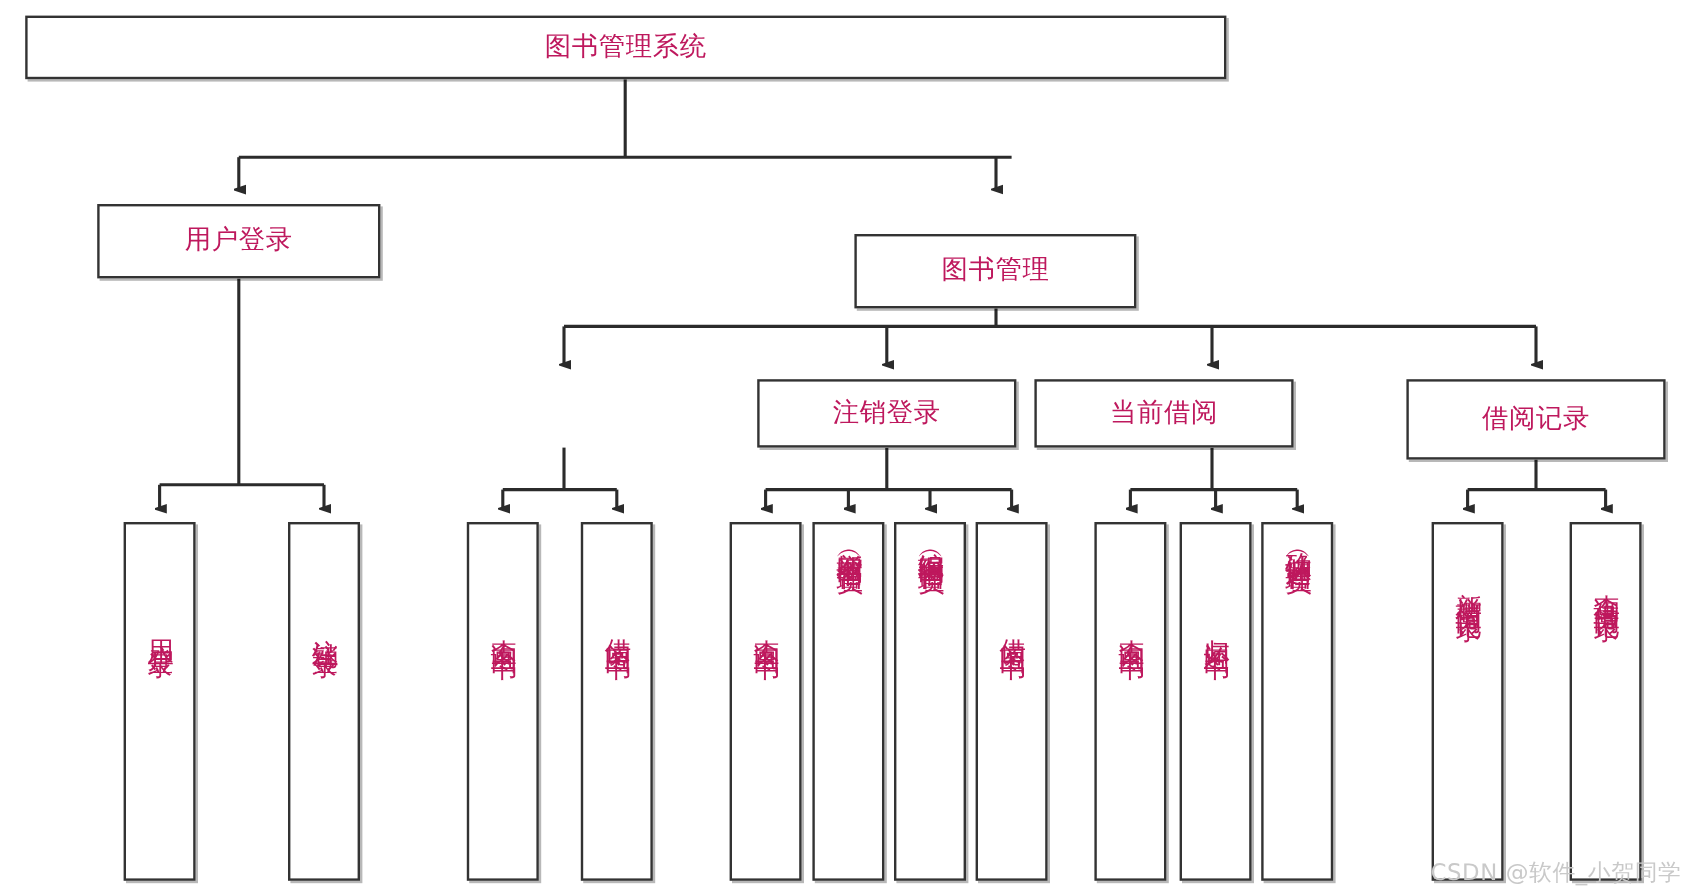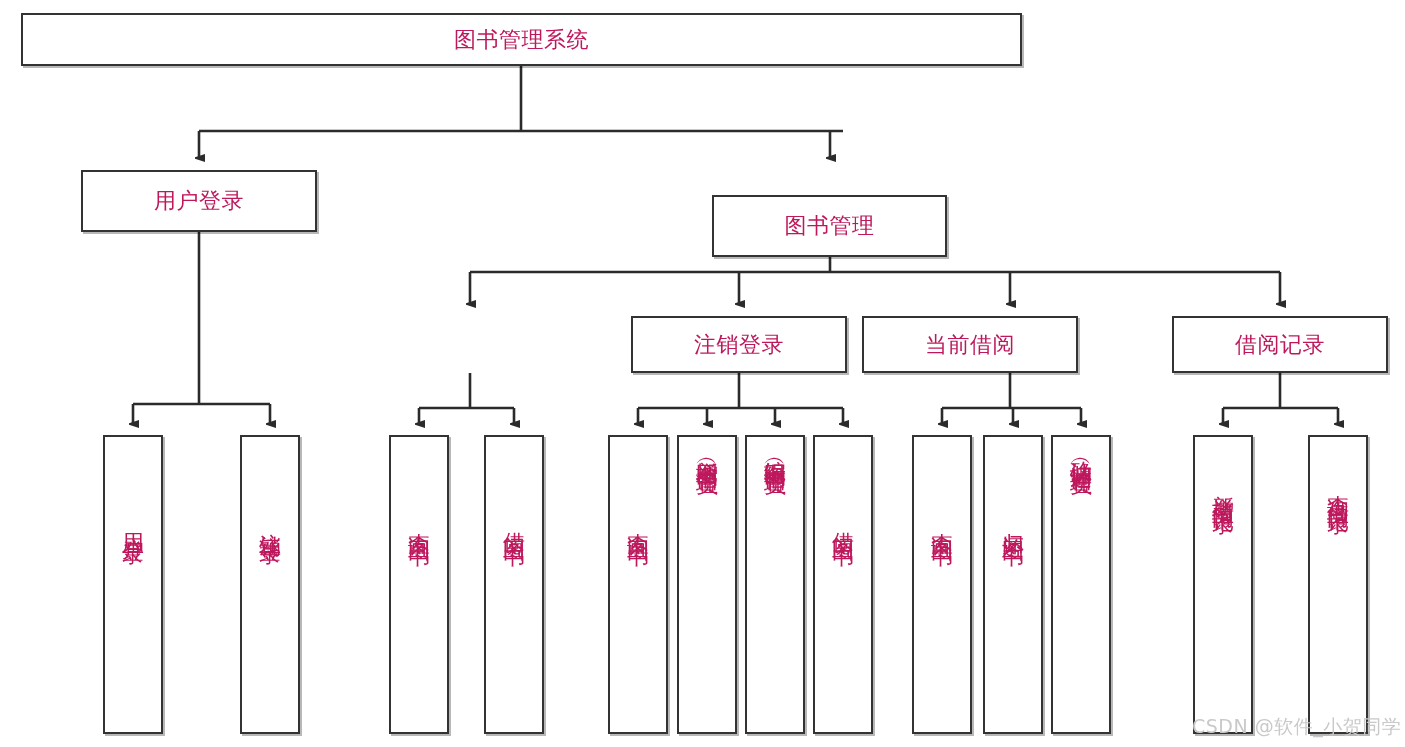--- a/index.html
+++ b/index.html
@@ -137,21 +137,21 @@
 
 
   <div class="node horizontal" style="left:631px;top:316px;width:216px;height:57px;">
     <span class="label">注销登录</span>
   </div>
 
   <div class="node horizontal" style="left:862px;top:316px;width:216px;height:57px;">
     <span class="label">当前借阅</span>
   </div>
 
-  <div class="node horizontal" style="left:1172px;top:316px;width:216px;height:57px;">
+  <div class="node horizontal" style="left:1172px;top:316px;width:216px;height:67px;">
     <span class="label">借阅记录</span>
   </div>
 
   <div class="node vertical" style="left:103px;top:435px;width:60px;height:299px;padding-top:78px;">
     <span class="label">用户登录</span>
   </div>
 
   <div class="node vertical" style="left:240px;top:435px;width:60px;height:299px;padding-top:78px;">
     <span class="label">注销登录</span>
   </div>

